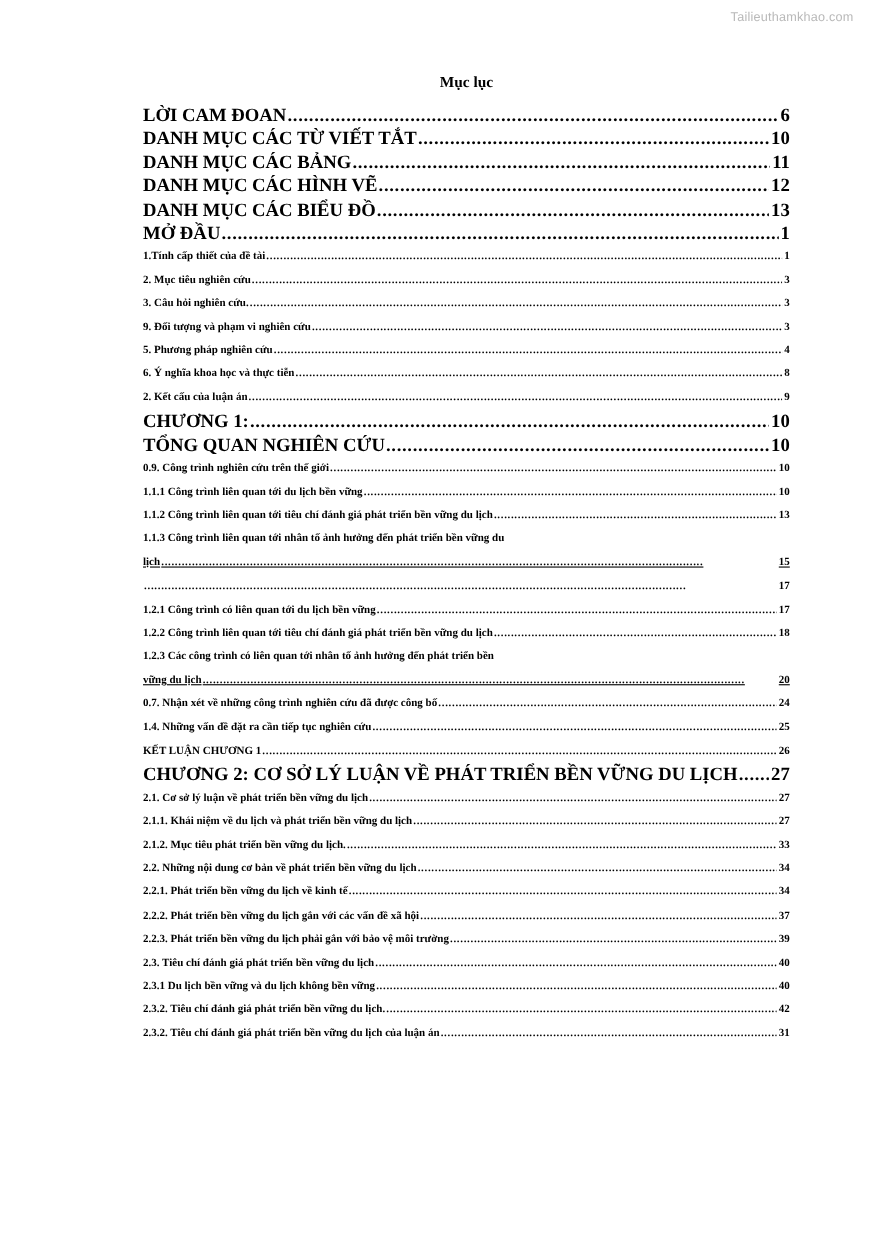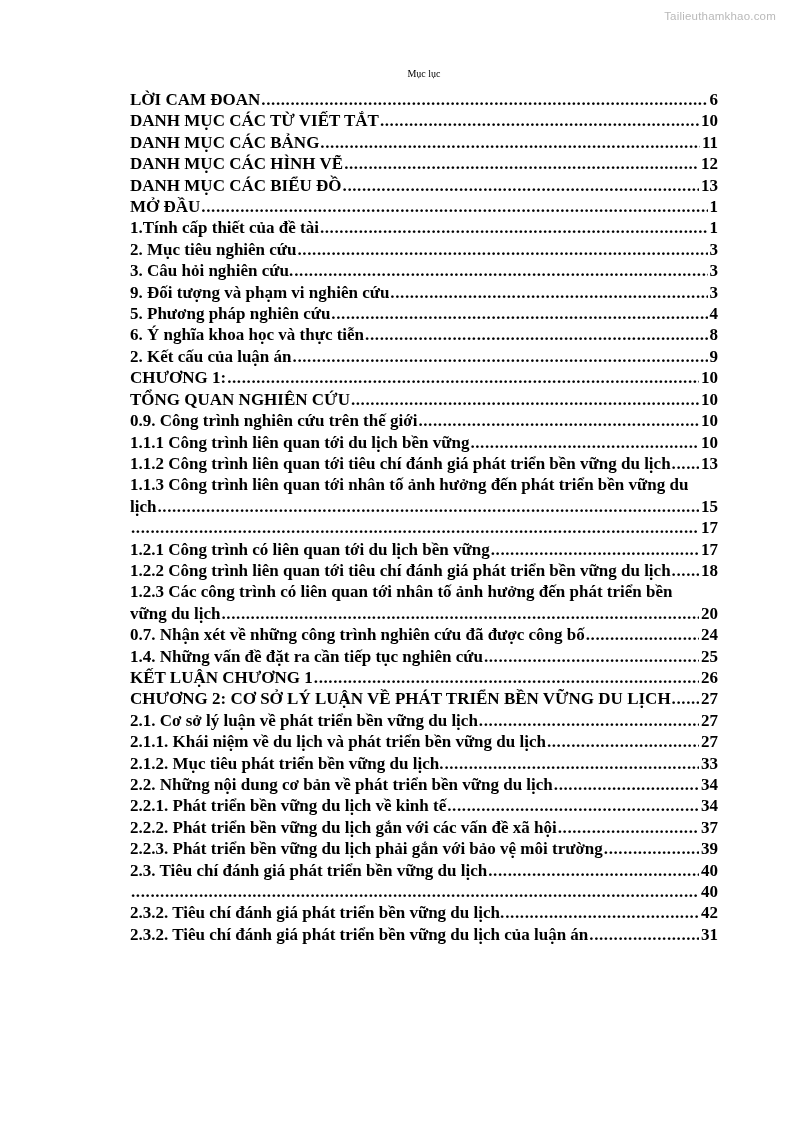--- a/index.html
+++ b/index.html
@@ -26,36 +26,36 @@
     letter-spacing: 0.2px;
   }
   .content {
     position: absolute;
     left: 130px;
     top: 68px;
     width: 588px;
   }
   .doc-title {
     text-align: center;
-    font-weight: normal;
-    font-size: 10px;
+    font-weight: bold;
+    font-size: 14px;
     color: #000;
     margin: 0 0 10px 0;
     font-family: "Liberation Serif", serif;
   }
   .toc {
     margin: 0;
     padding: 0;
     list-style: none;
   }
   .toc-entry {
     display: flex;
     align-items: flex-end;
     font-weight: bold;
-    font-size: 17px;
+    font-size: 10px;
     line-height: 21.4px;
     color: #000;
     white-space: nowrap;
   }
   .toc-entry.wrap {
     display: block;
     white-space: normal;
   }
   .e-label {
     flex: 0 0 auto;
@@ -71,20 +71,21 @@
   }
   .e-page {
     flex: 0 0 auto;
     text-align: right;
     padding-left: 2px;
   }
   
   .wrap .line2 {
     display: flex;
     align-items: flex-start;
+    text-decoration: underline;
   }
   .caps {
     font-size: 17px;
   }
 </style>
 </head>
 <body>
 
 <div class="page">
 
@@ -267,20 +268,21 @@
           <span class="e-label">2.2.3. Phát triển bền vững du lịch phải gắn với bảo vệ môi trường</span>
           <span class="e-dots">...............................................................................................................................................................</span>
           <span class="e-page">39</span>
         </li>
         <li class="toc-entry">
           <span class="e-label">2.3. Tiêu chí đánh giá phát triển bền vững du lịch</span>
           <span class="e-dots">...............................................................................................................................................................</span>
           <span class="e-page">40</span>
         </li>
         <li class="toc-entry">
+          <span class="e-label">2.3.1 Du lịch bền vững và du lịch không bền vững</span>
           <span class="e-dots">...............................................................................................................................................................</span>
           <span class="e-page">40</span>
         </li>
         <li class="toc-entry">
           <span class="e-label">2.3.2. Tiêu chí đánh giá phát triển bền vững du lịch.</span>
           <span class="e-dots">...............................................................................................................................................................</span>
           <span class="e-page">42</span>
         </li>
         <li class="toc-entry">
           <span class="e-label">2.3.2. Tiêu chí đánh giá phát triển bền vững du lịch của luận án</span>

